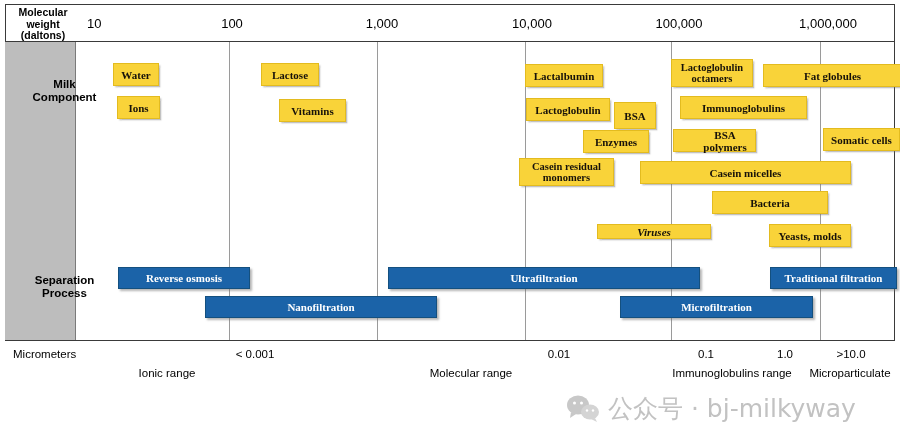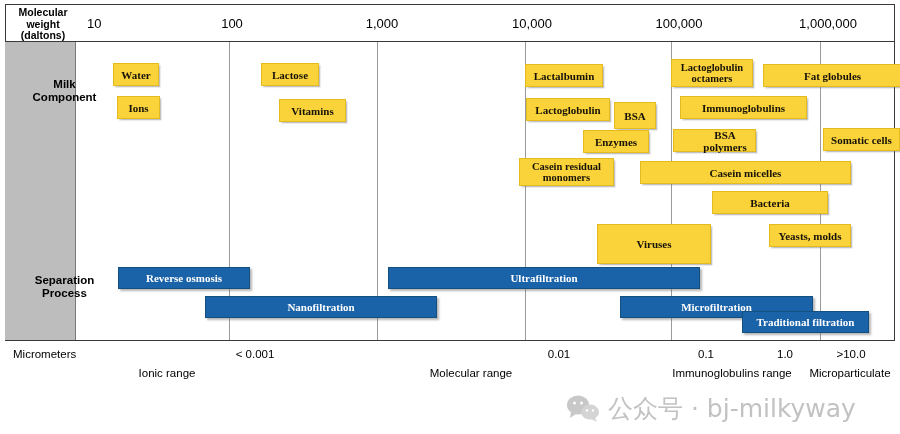--- a/index.html
+++ b/index.html
@@ -181,21 +181,21 @@
     </div>
     <div class="ybox" style="left: 597px; top: 87px; width: 83px; height: 23px; padding-left: 21px;">
       <span>BSA polymers</span>
     </div>
     <div class="ybox" style="left: 564px; top: 119px; width: 211px; height: 23px;">
       <span>Casein micelles</span>
     </div>
     <div class="ybox" style="left: 636px; top: 149px; width: 116px; height: 23px;">
       <span>Bacteria</span>
     </div>
-    <div class="ybox" style="left: 521px; top: 182px; width: 114px; height: 40px;">
+    <div class="ybox" style="left: 521px; top: 182px; width: 114px; height: 15px; font-style: italic;">
       <span>Viruses</span>
     </div>
     <div class="ybox" style="left: 693px; top: 182px; width: 82px; height: 23px;">
       <span>Yeasts, molds</span>
     </div>
     <div class="ybox" style="left: 687px; top: 22px; width: 139px; height: 23px;">
       <span>Fat globules</span>
     </div>
     <div class="ybox" style="left: 747px; top: 86px; width: 77px; height: 23px;">
       <span>Somatic cells</span>
@@ -205,21 +205,21 @@
     </div>
     <div class="bbar" style="left: 129px; top: 254px; width: 232px; height: 22px;">
       <span>Nanofiltration</span>
     </div>
     <div class="bbar" style="left: 312px; top: 225px; width: 312px; height: 22px;">
       <span>Ultrafiltration</span>
     </div>
     <div class="bbar" style="left: 544px; top: 254px; width: 193px; height: 22px;">
       <span>Microfiltration</span>
     </div>
-    <div class="bbar" style="left: 666px; top: 225px; width: 127px; height: 22px; margin-top: 44px;">
+    <div class="bbar" style="left: 694px; top: 225px; width: 127px; height: 22px;">
       <span>Traditional filtration</span>
     </div>
   </div>
 
 <div id="micro-footer">
   <div id="micro-label">Micrometers</div>
   <div id="micro-ticks">
       <div class="micro-tick" style="left: 250px;">&lt; 0.001</div>
       <div class="micro-tick" style="left: 554px;">0.01</div>
       <div class="micro-tick" style="left: 701px;">0.1</div>

